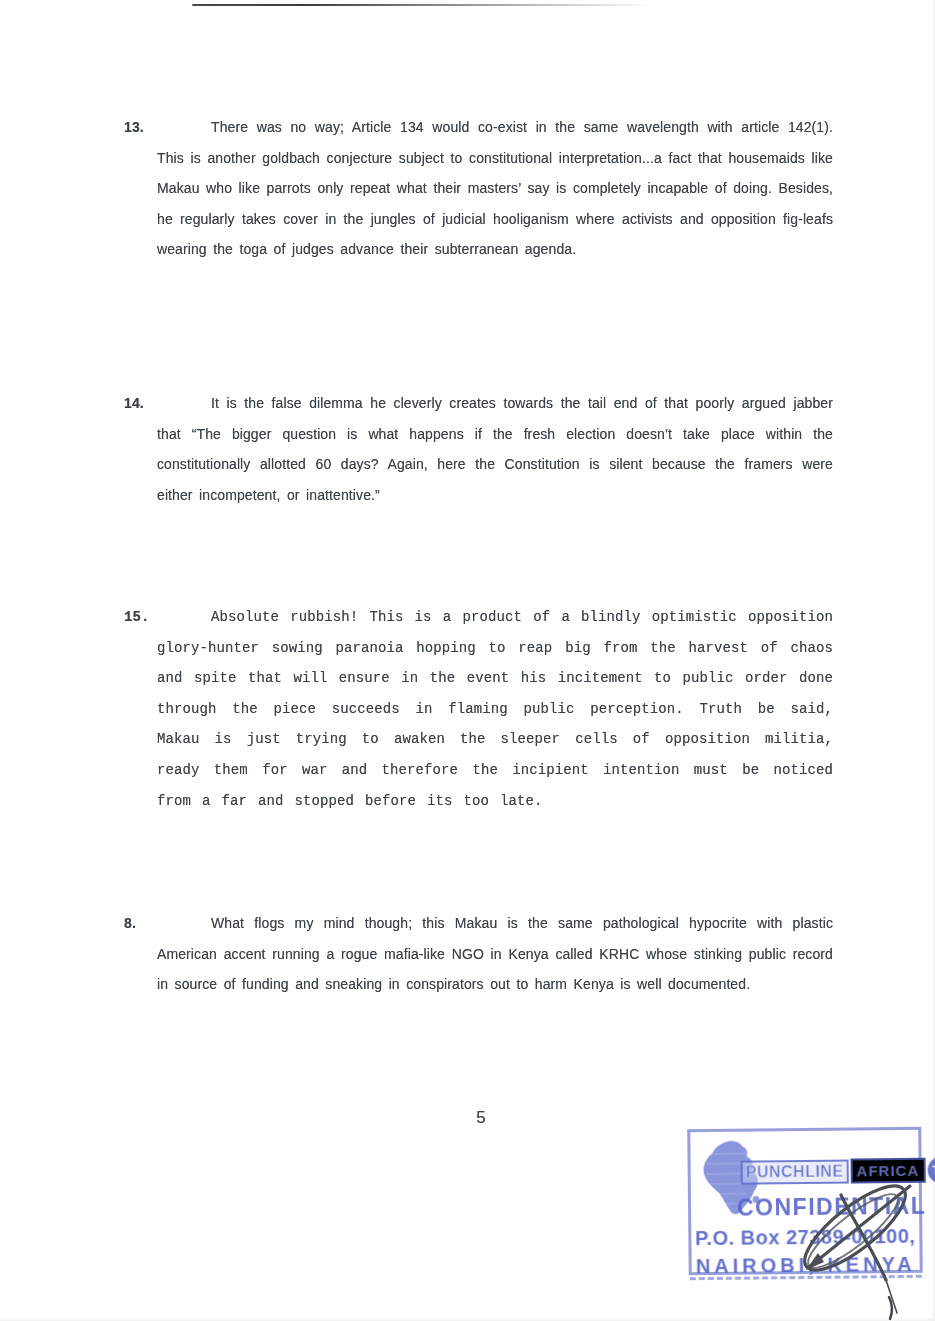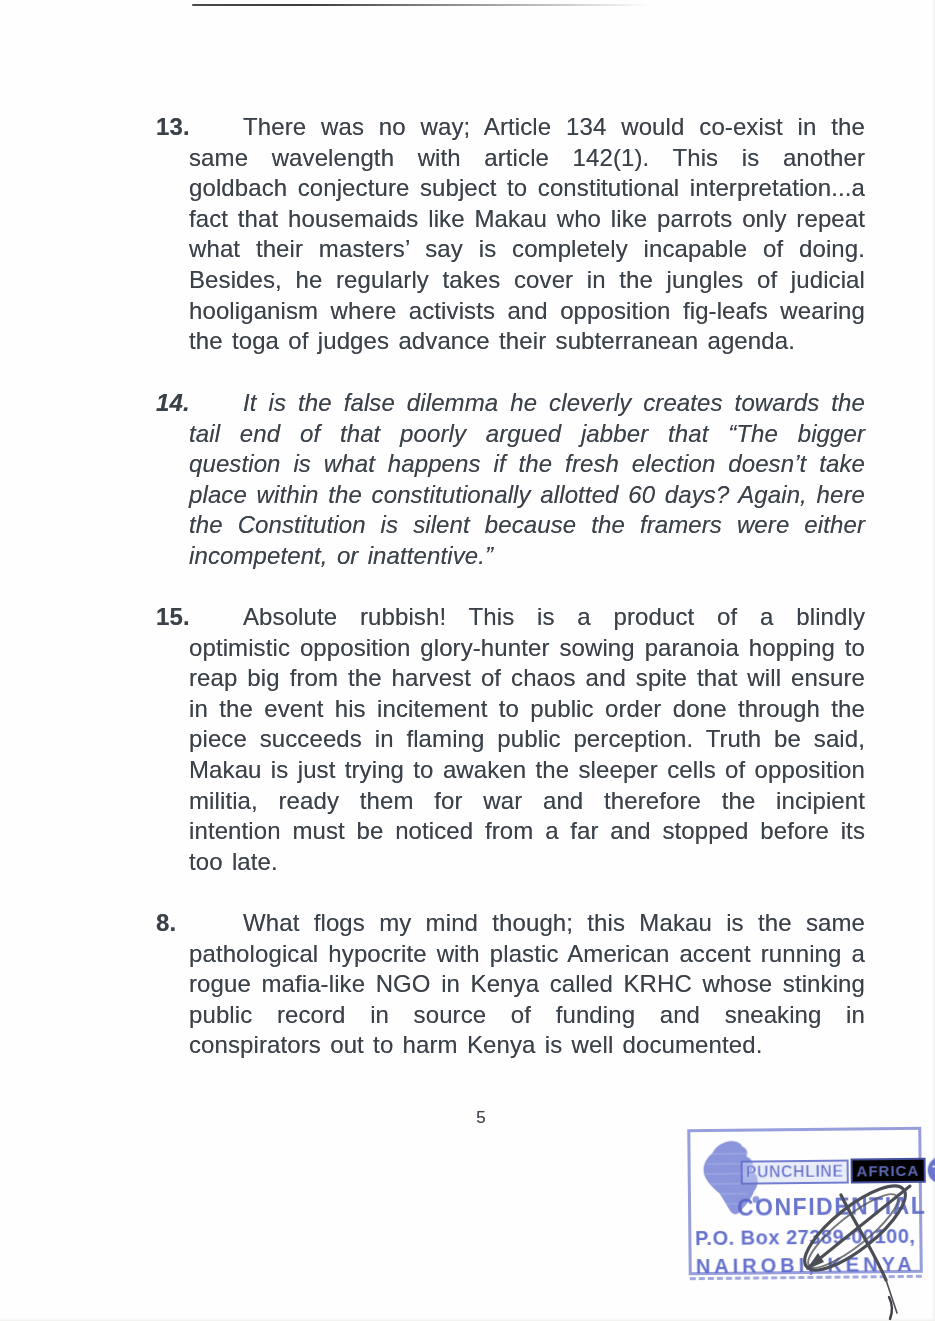--- a/index.html
+++ b/index.html
@@ -13,33 +13,33 @@
   .edge-right{position:absolute;top:0;right:0;width:3px;height:100%;background:linear-gradient(to left,#ededec,rgba(255,255,255,0));}
   .edge-bottom{position:absolute;bottom:0;left:0;width:100%;height:3px;background:linear-gradient(to top,#f0f0ee,rgba(255,255,255,0));}
   .scan-line-top{
     position:absolute;left:192px;top:4px;width:458px;height:2px;
     background:linear-gradient(to right,#4a4a4a 0%,#3c3c3c 25%,#8a8a8a 55%,#c8c8c8 80%,rgba(230,230,230,0) 100%);
     border-radius:1px;
   }
 
   
   .para{
-    position:absolute;left:156px;width:709px;box-sizing:border-box;
+    position:absolute;left:124px;width:709px;box-sizing:border-box;
     padding-left:33px;
-    font-size:24px;line-height:30.6px;
+    font-size:14px;line-height:30.6px;
     color:var(--text,#3b4149);
     text-align:justify;text-align-last:left;
     word-spacing:2.5px;letter-spacing:0.1px;
     text-shadow:0 0 0.5px rgba(59,65,73,0.55);
   }
   .pnum{position:absolute;left:0;top:0;font-weight:bold;}
   .ptext{text-indent:54px;}
   .p13{top:112px;}
-  .p14{top:388px;font-style:italic;}
-  .p15{top:602px;}
+  .p14{top:388px;}
+  .p15{top:602px;font-family:Liberation Mono, monospace;}
   .p16{top:908px;}
 
   .page-number{
     position:absolute;left:140px;top:1108px;width:682px;text-align:center;
     font-size:17px;color:#3d434b;text-shadow:0 0 0.5px rgba(59,65,73,0.5);
   }
 
   
   .stamp{
     position:absolute;left:688px;top:1128px;width:234px;height:146px;

